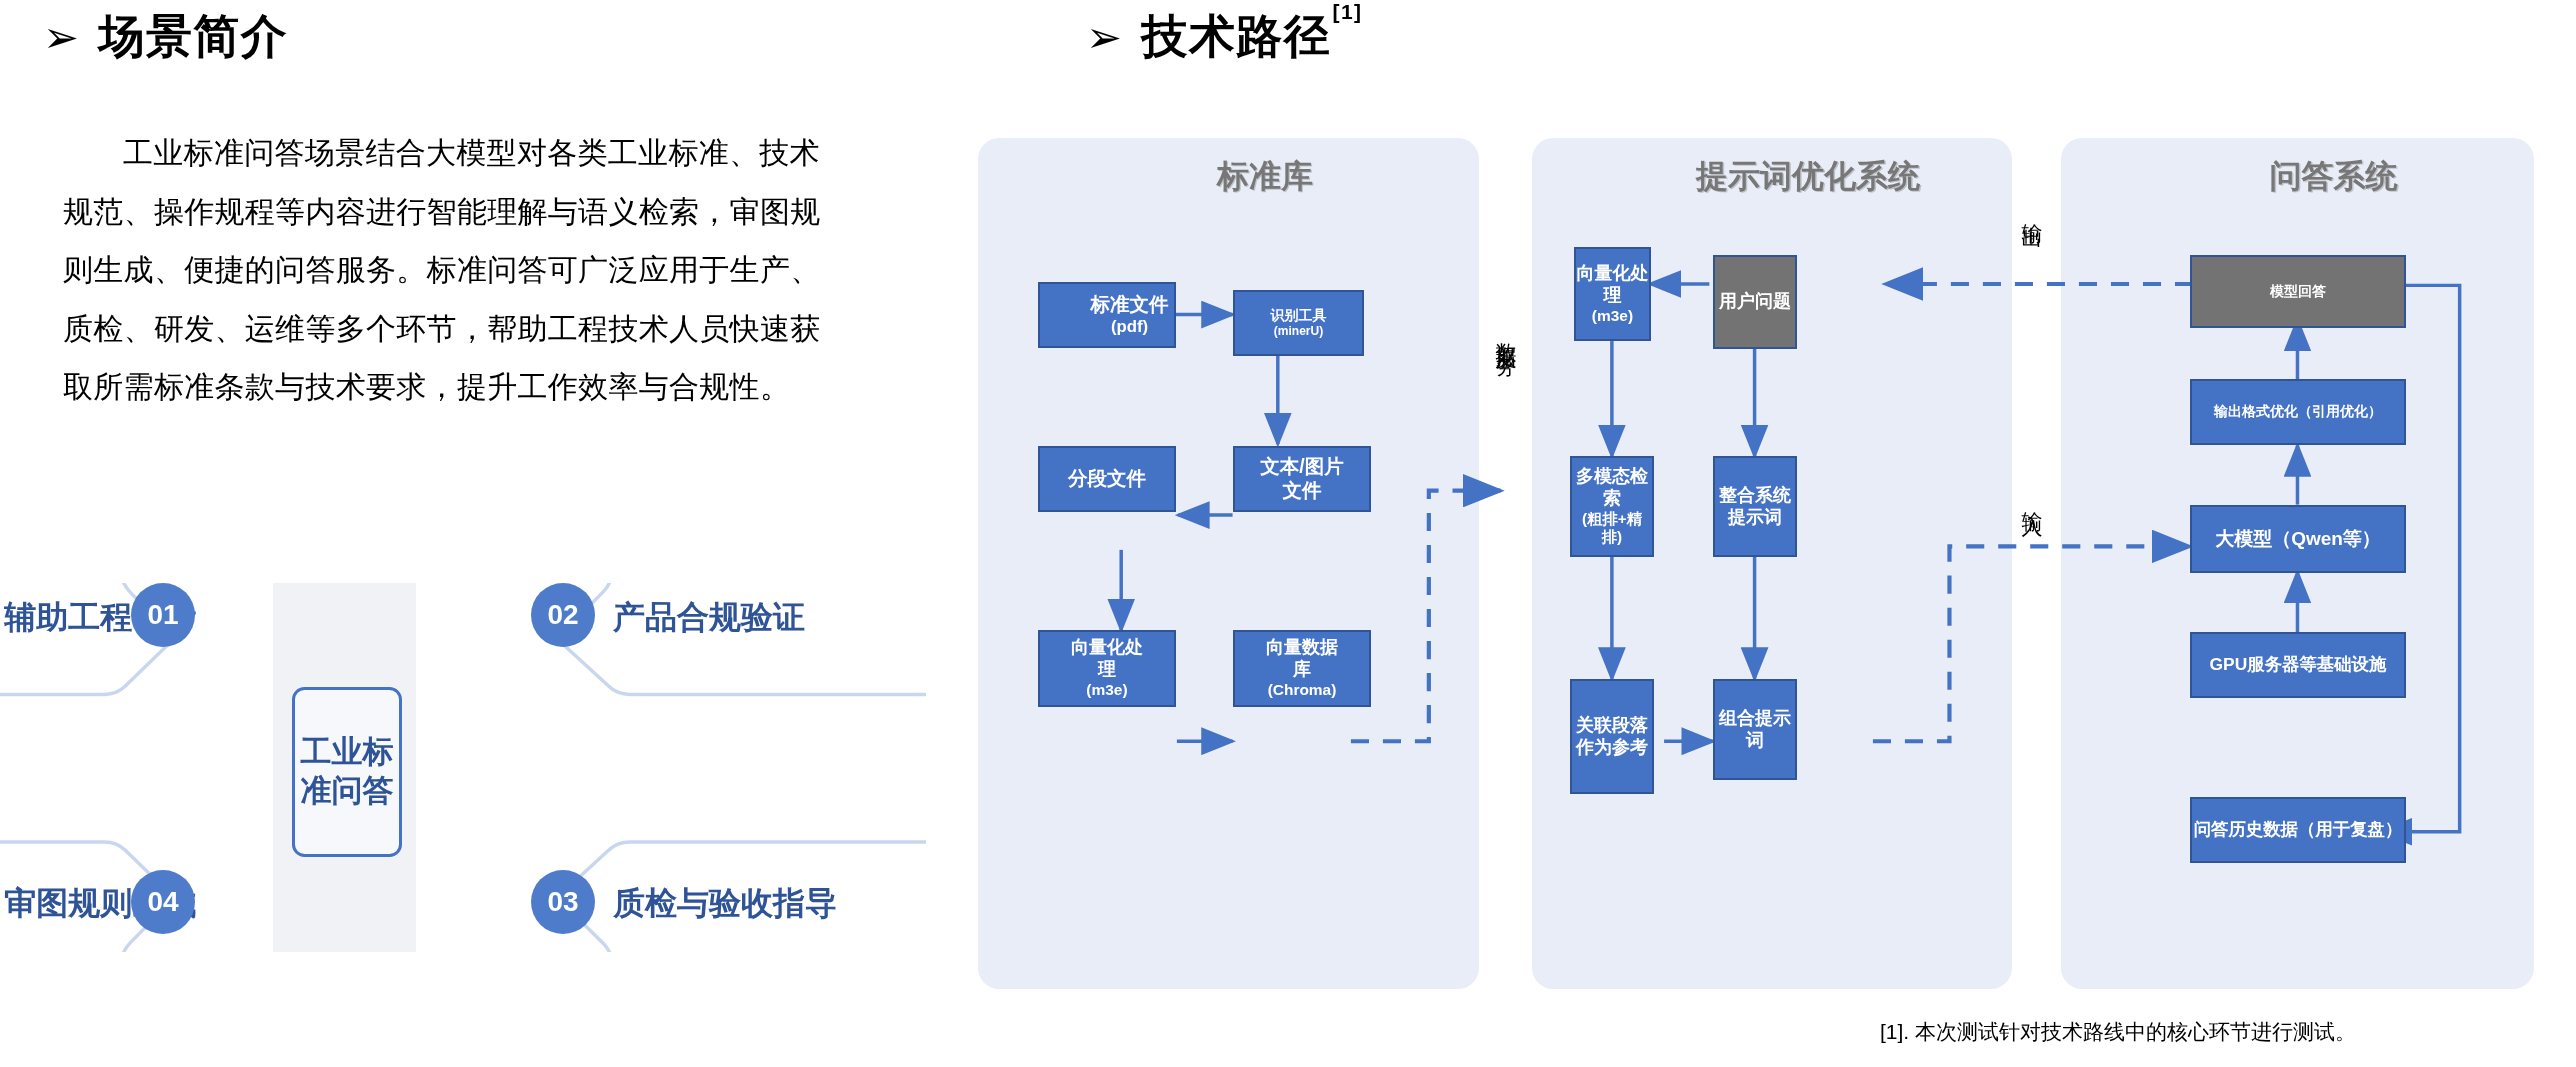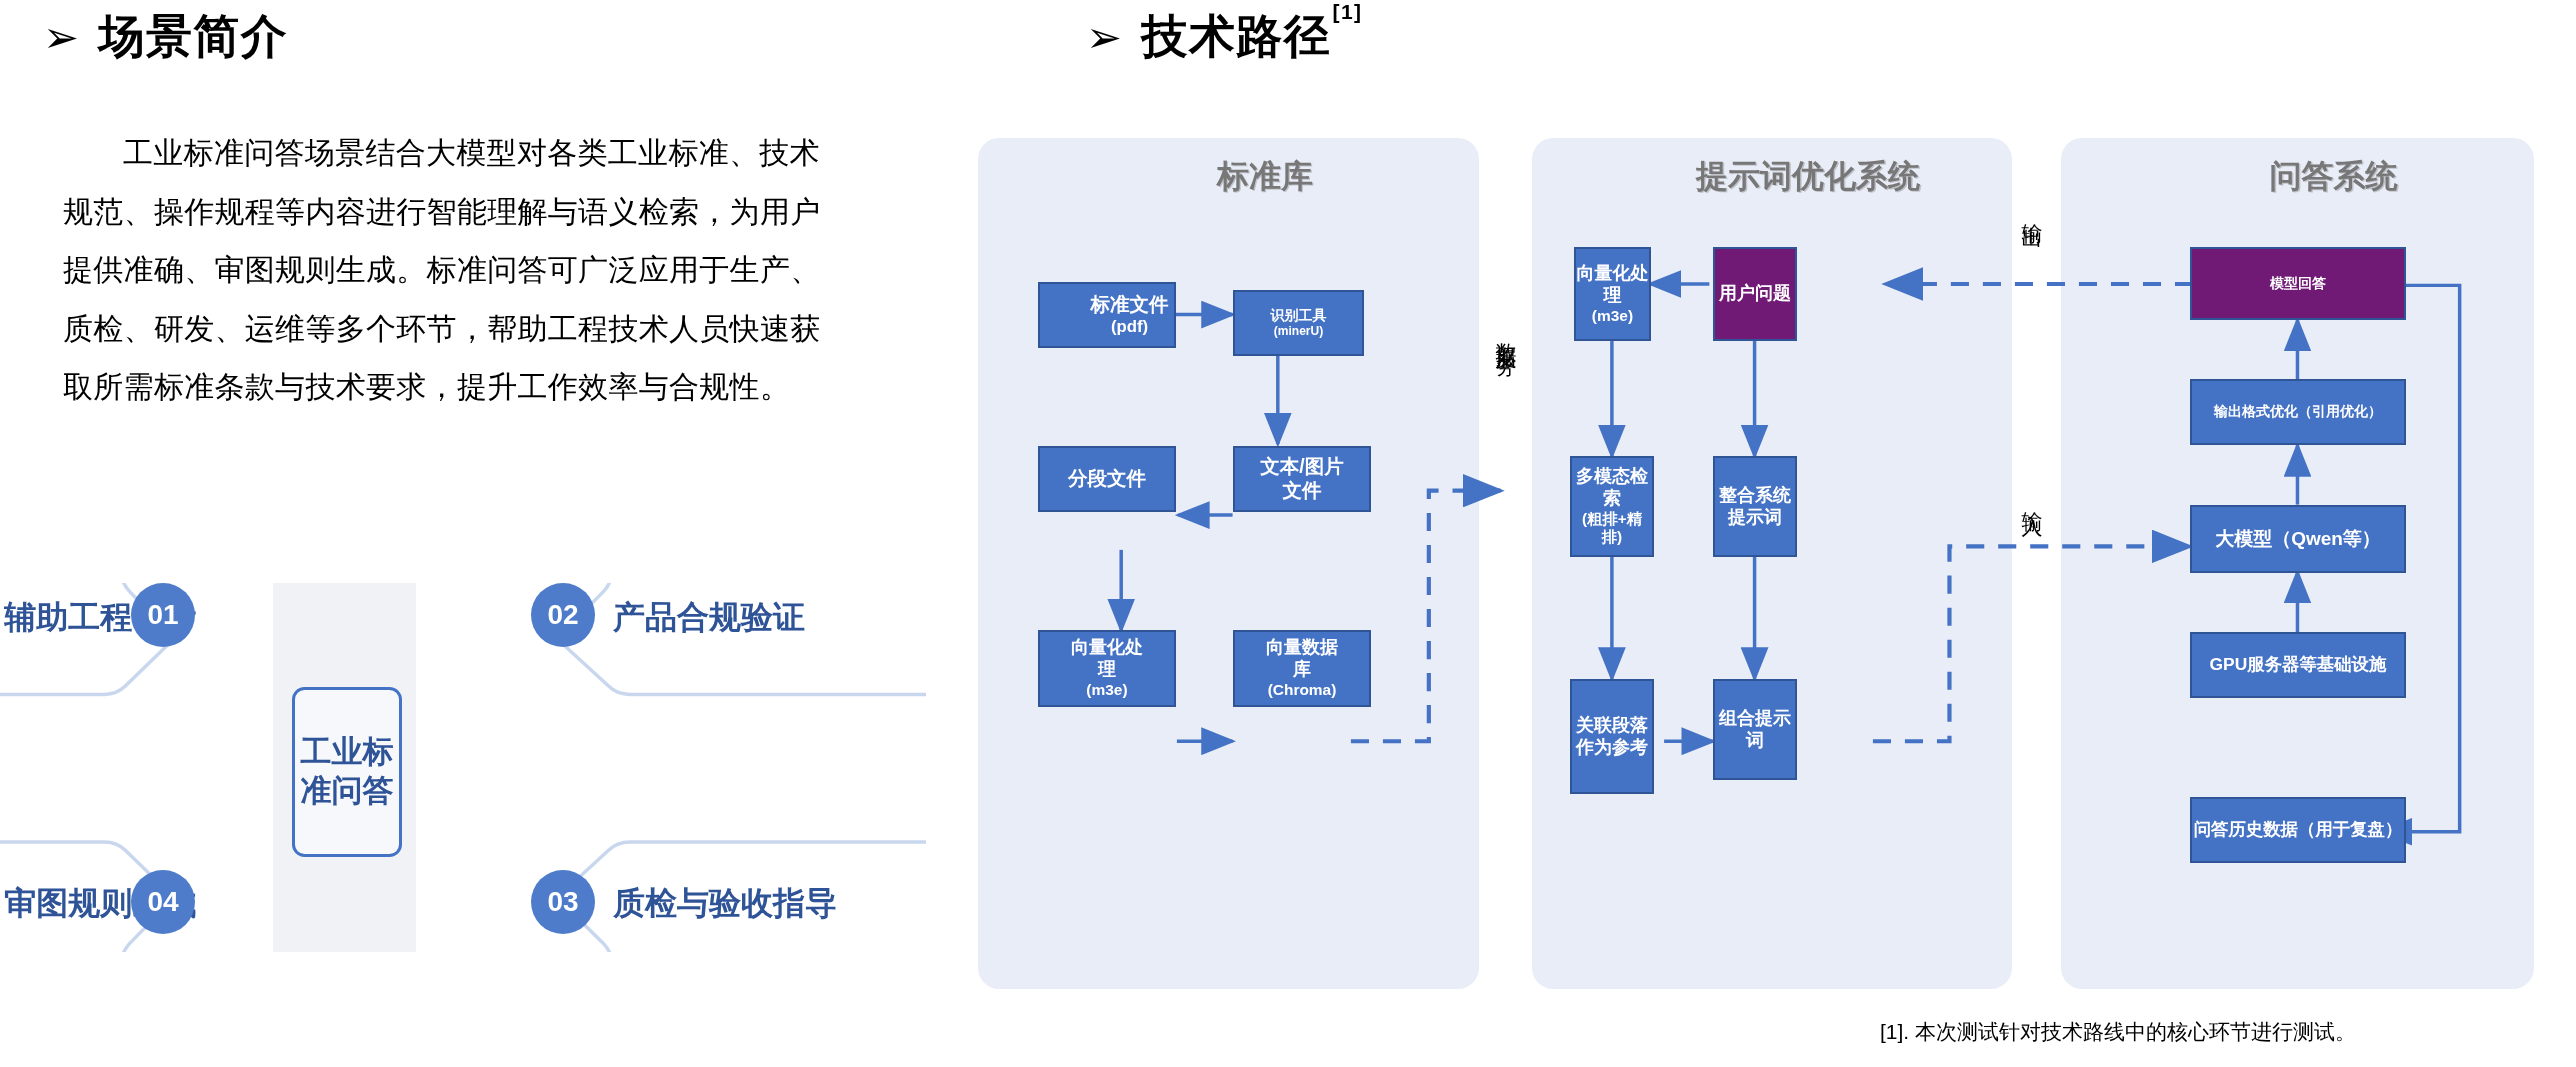--- a/index.html
+++ b/index.html
@@ -50,41 +50,41 @@
     font-size:32px;font-weight:bold;color:#777777;
     text-shadow:1.4px 1.4px 0 rgba(0,0,0,.18);
     padding-left:36px;
   }
   .nbox{
     position:absolute;background:#4472C4;border:2.1px solid #2F5597;
     color:#ffffff;font-weight:bold;
     display:flex;align-items:center;justify-content:center;text-align:center;
     line-height:1.22;box-sizing:border-box;
   }
-  .nbox.gray{background:#701a75;}
+  .nbox.gray{background:#737373;margin-top:8px;}
   .nbox .sub{font-size:.86em;font-weight:bold;display:block;}
   .vlabel{
     position:absolute;font-size:21px;color:#000;
     writing-mode:vertical-rl;text-orientation:upright;letter-spacing:4.2px;
     line-height:1;white-space:nowrap;
   }
   #flow svg.edges{position:absolute;left:0;top:0;pointer-events:none;}
   #footnote{
     position:absolute;left:1880px;top:1018px;font-size:21px;color:#000;white-space:nowrap;
   }
 </style>
 </head>
 <body>
 
 <div class="sec-head" style="left:43px;top:5.6px;">
   <span class="sec-bullet">➢</span>
   <span class="sec-title">场景简介</span>
 </div>
 
-<div id="intro-body">工业标准问答场景结合大模型对各类工业标准、技术规范、操作规程等内容进行智能理解与语义检索，为用户提供准确、审图规则生成。标准问答可广泛应用于生产、质检、研发、运维等多个环节，帮助工程技术人员快速获取所需标准条款与技术要求，提升工作效率与合规性。</div>
+<div id="intro-body">工业标准问答场景结合大模型对各类工业标准、技术规范、操作规程等内容进行智能理解与语义检索，审图规则生成、便捷的问答服务。标准问答可广泛应用于生产、质检、研发、运维等多个环节，帮助工程技术人员快速获取所需标准条款与技术要求，提升工作效率与合规性。</div>
 
 <div id="quad">
   <div id="quad-centerband"></div>
 
   <svg width="926" height="369" viewBox="0 0 1330 530">
 
     <path d="M 8 -20 L 8 -20" stroke="none"></path>
     <path d="M 175 -30 L 175 -12 Q 175 0 186 12 L 250 80" fill="none" stroke="#c9d7ee" stroke-width="5"></path>
     <path d="M -20 160 L 150 160 Q 168 160 180 148 L 250 80" fill="none" stroke="#c9d7ee" stroke-width="5"></path>
 

